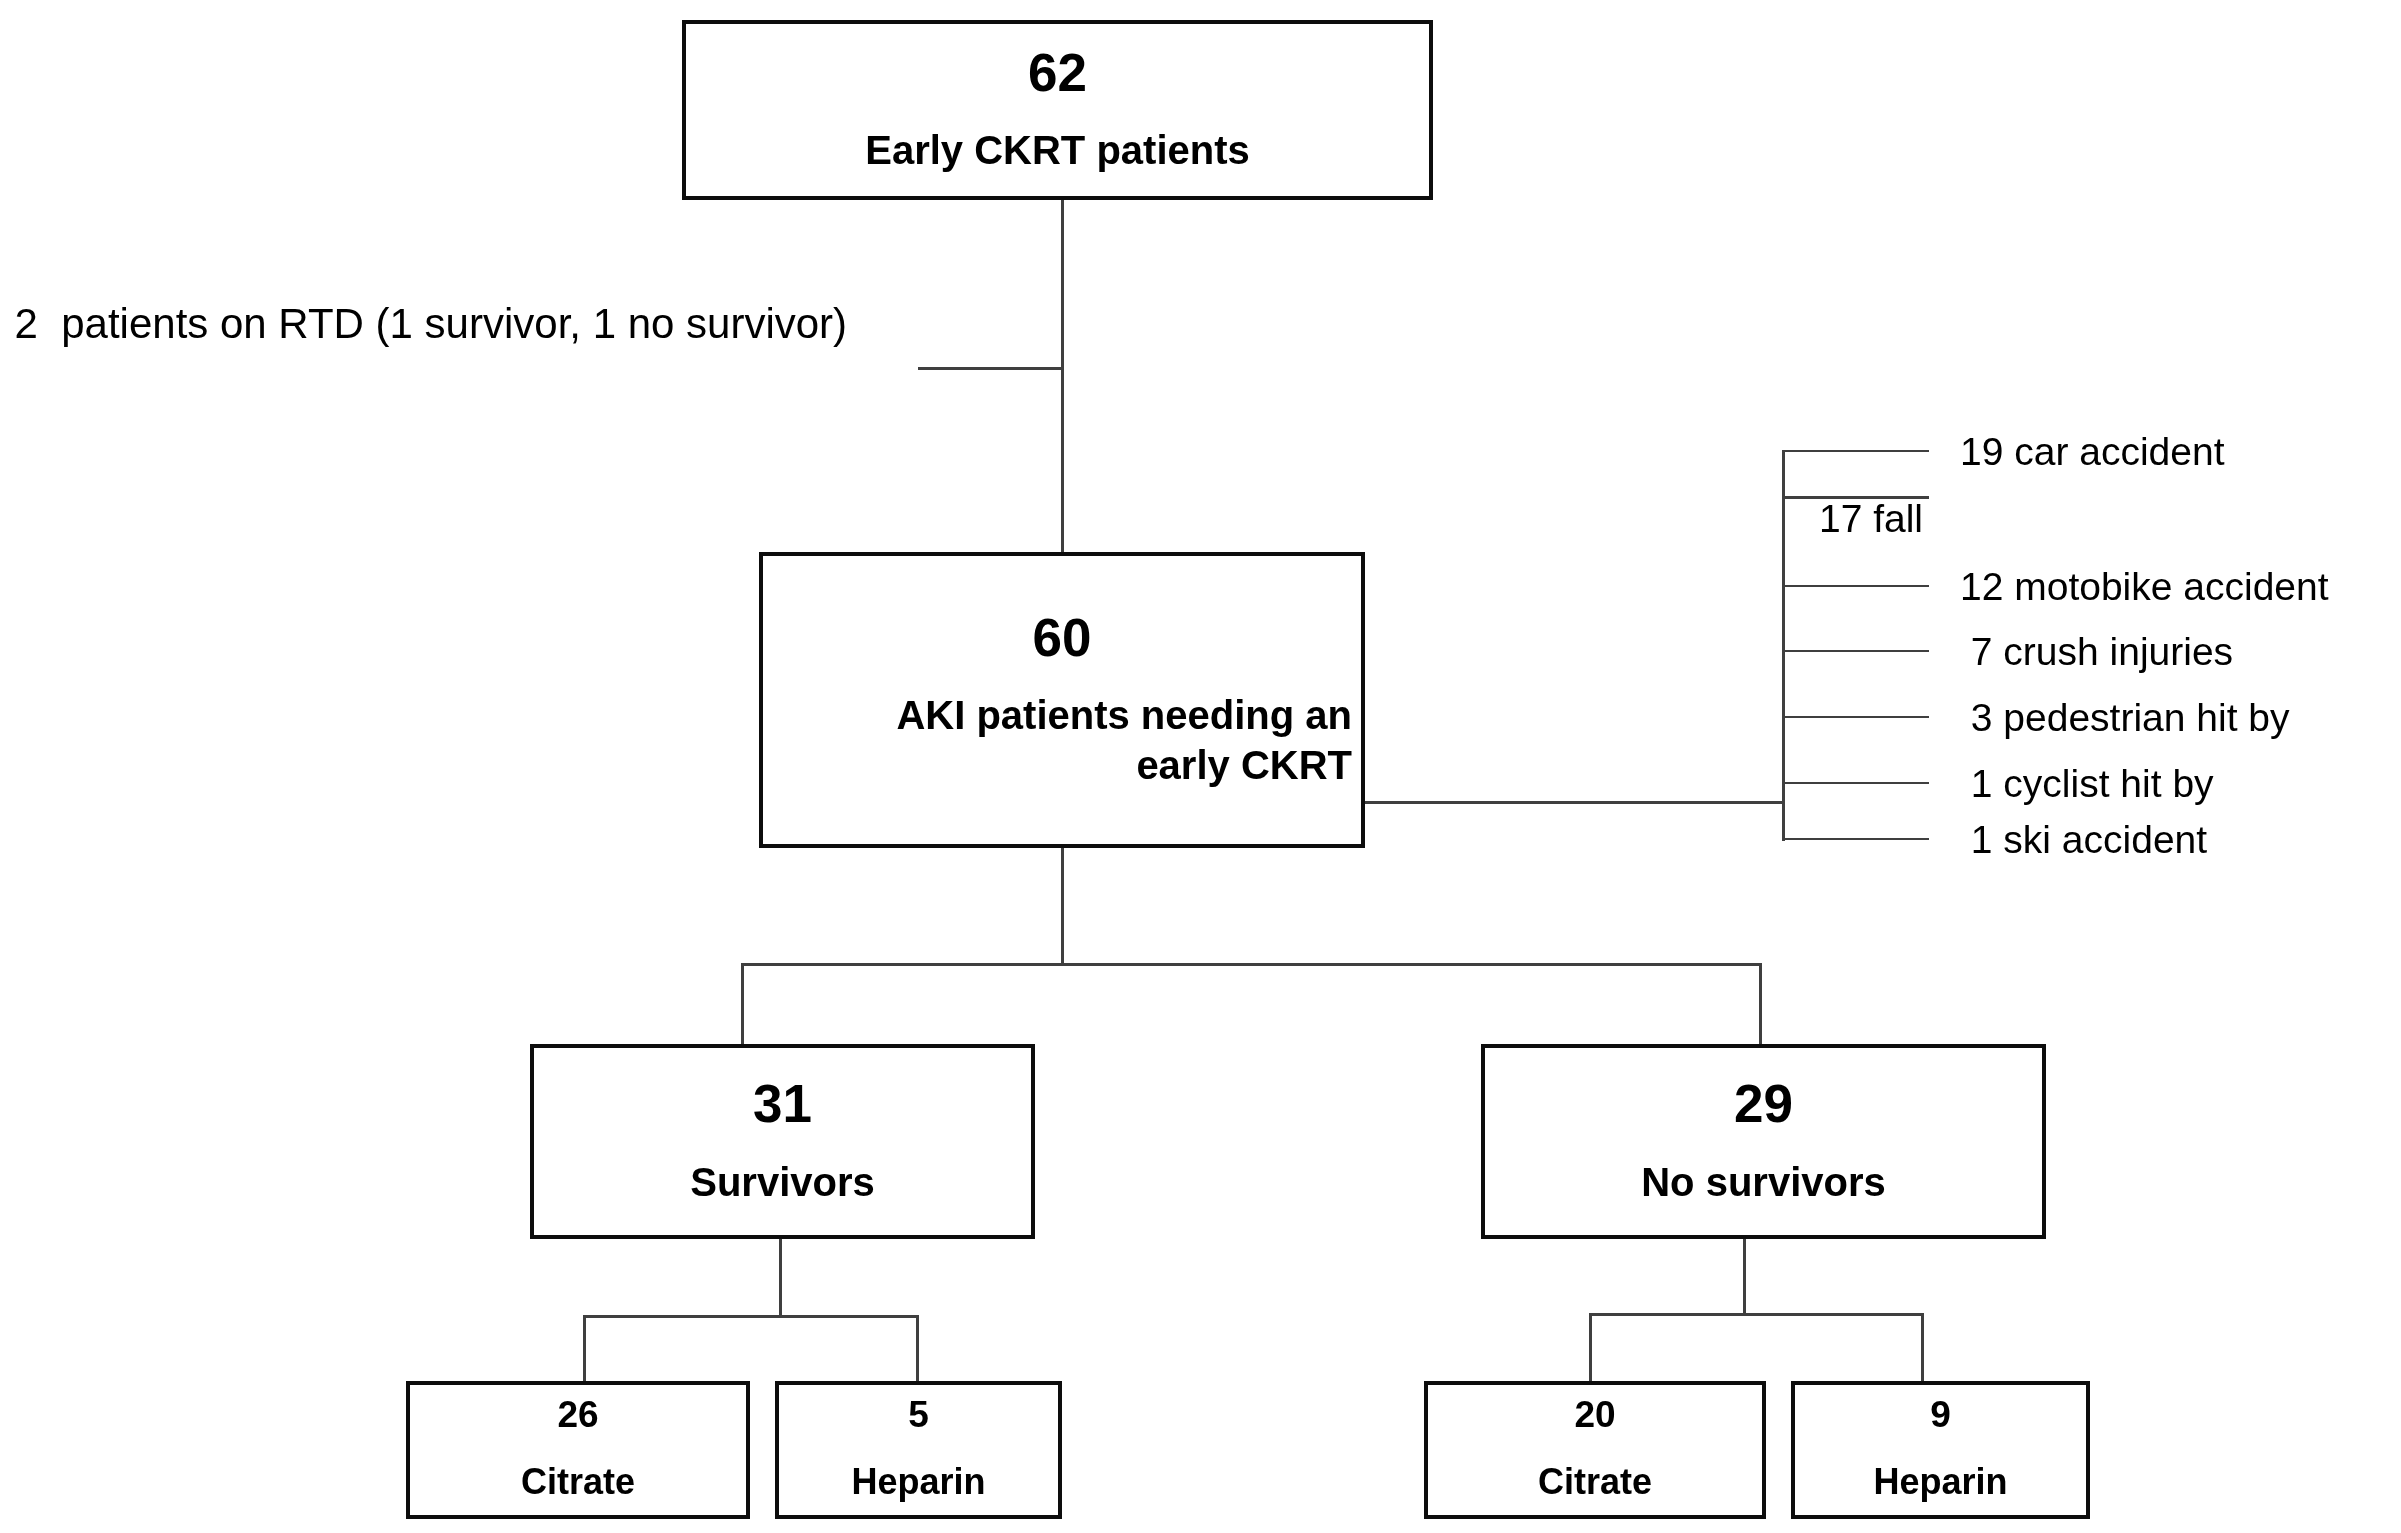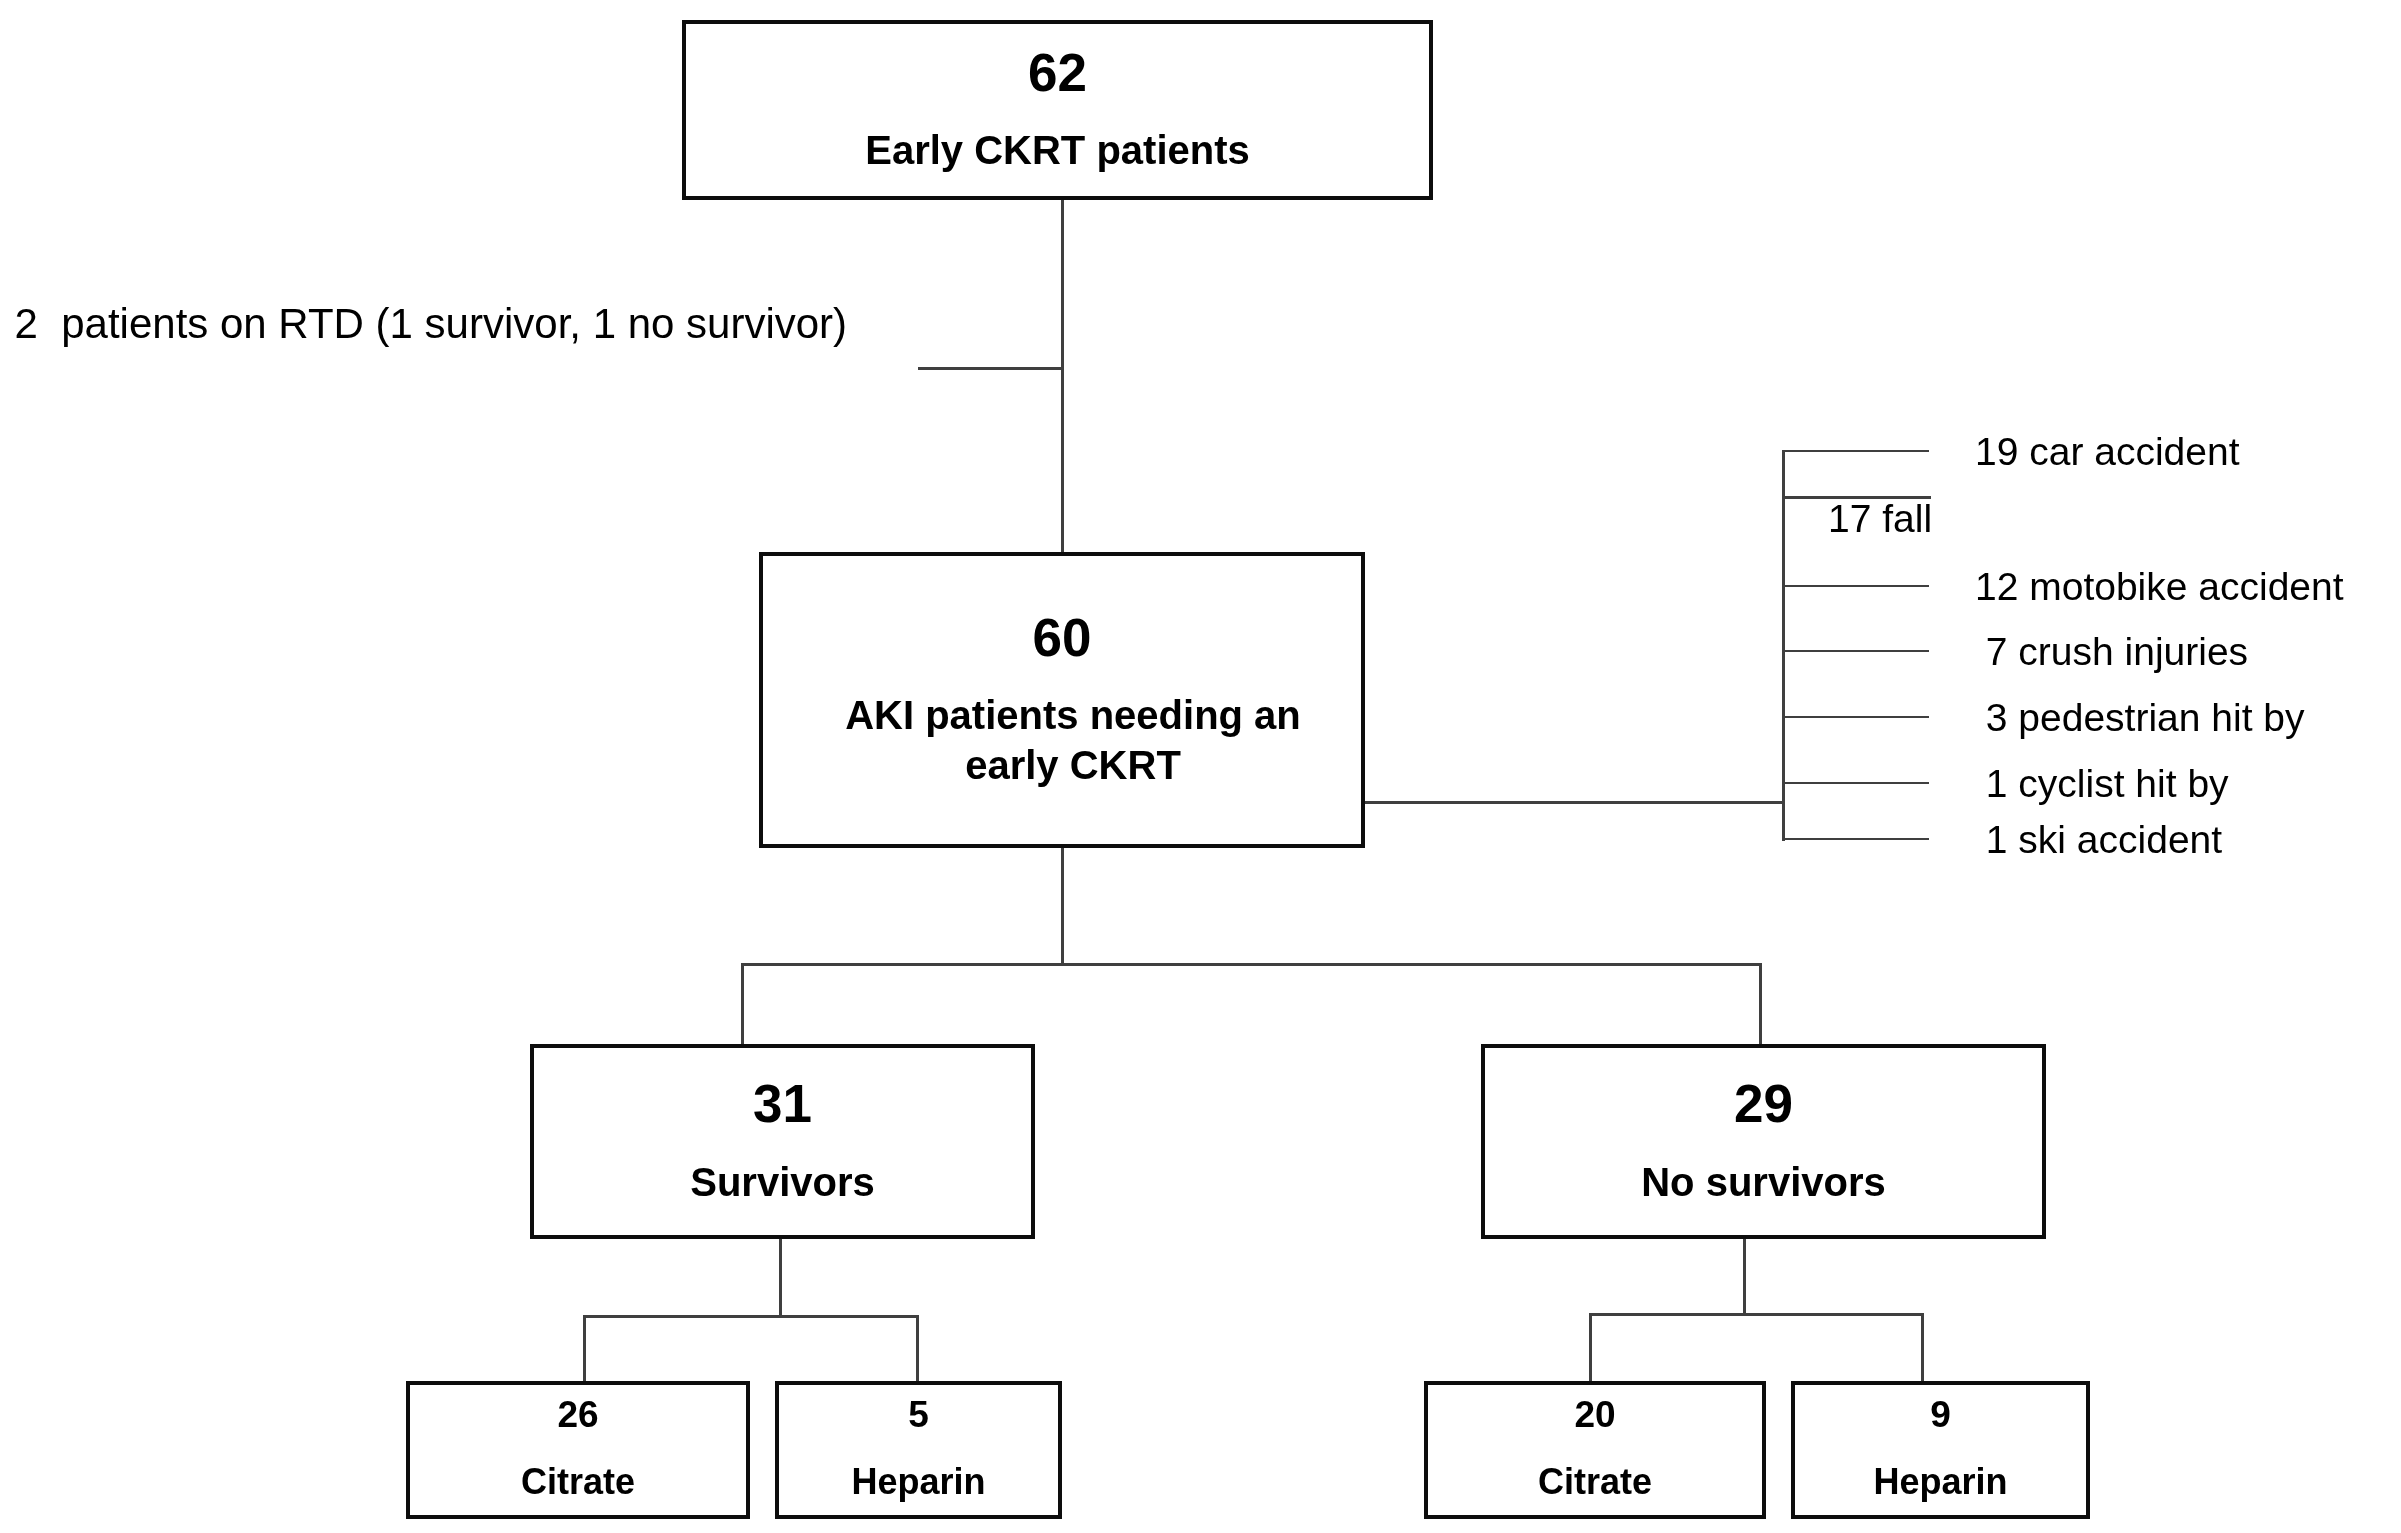--- a/index.html
+++ b/index.html
@@ -26,40 +26,40 @@
   }
   .num{
     font-size:53px;font-weight:bold;line-height:1.05;
     text-align:center;
   }
   .lbl{
     font-size:40px;font-weight:bold;line-height:1.25;
     text-align:center;
   }
   .lbl.left{
-    align-self:flex-start;text-align:center;
+    align-self:flex-start;text-align:right;
     padding-left:31px;padding-right:9px;
   }
   .node.small .num{font-size:37px;}
   .node.small .lbl{font-size:36px;}
   .vline{position:absolute;width:2.7px;background:var(--line);}
   .hline{position:absolute;height:2.7px;background:var(--line);}
   .note{
     position:absolute;left:14.5px;top:299px;
     font-size:42px;line-height:1.2;white-space:pre;
   }
   .cause{
     position:absolute;left:1782px;height:44px;
     display:flex;align-items:center;white-space:pre;
   }
   .cause .tick{
     width:147px;height:2.7px;background:var(--line);flex:0 0 auto;
   }
   .cause .cause-text{
-    margin-left:46px;font-size:39px;line-height:1;
+    margin-left:31px;font-size:39px;line-height:1;
   }
 </style>
 </head>
 <body>
 
 <div id="canvas">
 
   <div class="vline" style="left:1061px;top:199px;height:356px;"></div>
   <div class="hline" style="left:918px;top:367px;width:145px;"></div>
   <div class="vline" style="left:1061px;top:784px;height:182px;"></div>

